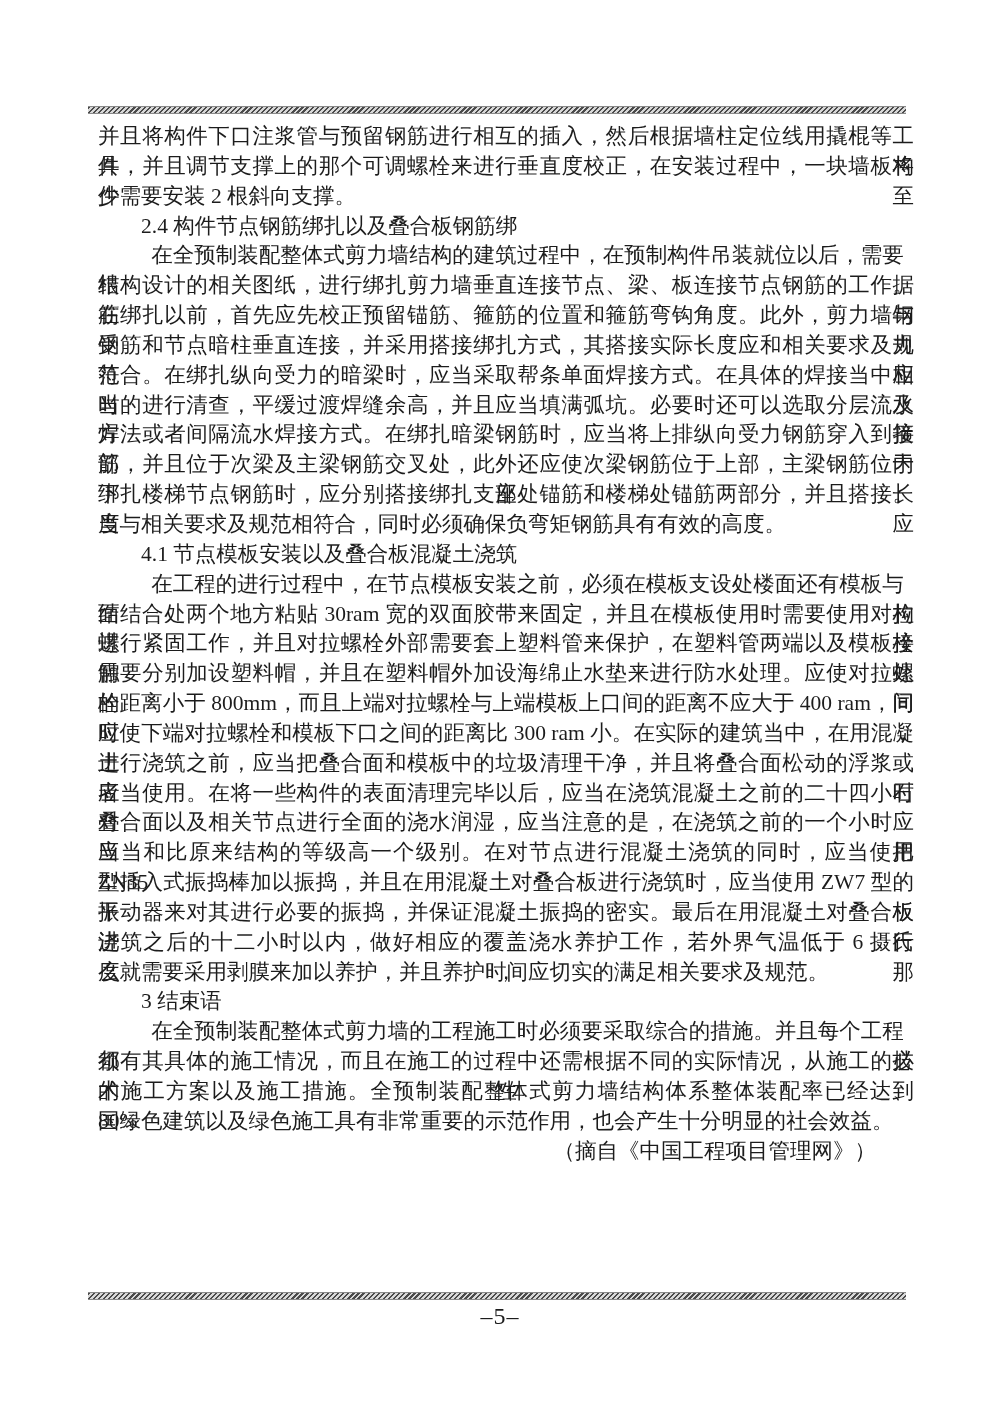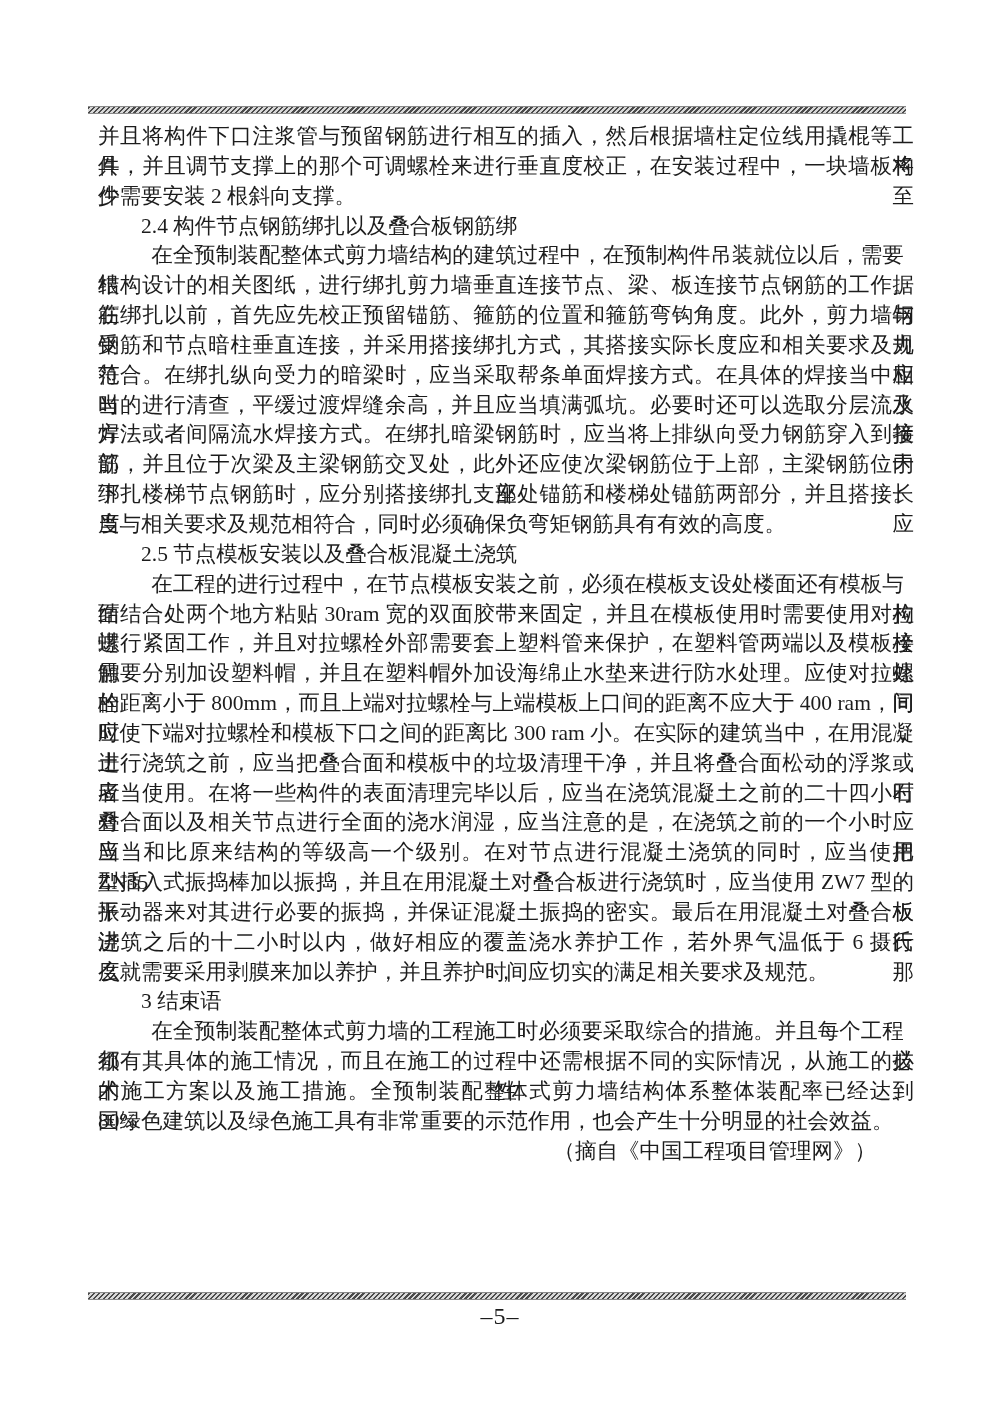--- a/index.html
+++ b/index.html
@@ -75,21 +75,21 @@
       <div class="ln just ind">在全预制装配整体式剪力墙结构的建筑过程中，在预制构件吊装就位以后，需要根据</div>
       <div class="ln just">结构设计的相关图纸，进行绑扎剪力墙垂直连接节点、梁、板连接节点钢筋的工作。在钢</div>
       <div class="ln just">筋绑扎以前，首先应先校正预留锚筋、箍筋的位置和箍筋弯钩角度。此外，剪力墙与受力</div>
       <div class="ln just">钢筋和节点暗柱垂直连接，并采用搭接绑扎方式，其搭接实际长度应和相关要求及规范相</div>
       <div class="ln just">符合。在绑扎纵向受力的暗梁时，应当采取帮条单面焊接方式。在具体的焊接当中应当及</div>
       <div class="ln just">时的进行清查，平缓过渡焊缝余高，并且应当填满弧坑。必要时还可以选取分层流水焊接</div>
       <div class="ln just">方法或者间隔流水焊接方式。在绑扎暗梁钢筋时，应当将上排纵向受力钢筋穿入到箍筋内</div>
       <div class="ln just">部，并且位于次梁及主梁钢筋交叉处，此外还应使次梁钢筋位于上部，主梁钢筋位于下部。</div>
       <div class="ln just">绑扎楼梯节点钢筋时，应分别搭接绑扎支座处锚筋和楼梯处锚筋两部分，并且搭接长度应</div>
       <div class="ln">当与相关要求及规范相符合，同时必须确保负弯矩钢筋具有有效的高度。</div>
-      <div class="ln ind">2.5 节点模板安装以及叠合板混凝土浇筑</div>
+      <div class="ln ind">4.1 节点模板安装以及叠合板混凝土浇筑</div>
       <div class="ln just ind">在工程的进行过程中，在节点模板安装之前，必须在模板支设处楼面还有模板与结构</div>
       <div class="ln just">面结合处两个地方粘贴 30ram 宽的双面胶带来固定，并且在模板使用时需要使用对拉螺栓</div>
       <div class="ln just">进行紧固工作，并且对拉螺栓外部需要套上塑料管来保护，在塑料管两端以及模板接触处</div>
       <div class="ln just">需要分别加设塑料帽，并且在塑料帽外加设海绵止水垫来进行防水处理。应使对拉螺栓间</div>
       <div class="ln just">的距离小于 800mm，而且上端对拉螺栓与上端模板上口间的距离不应大于 400 ram，同时，</div>
       <div class="ln just">应使下端对拉螺栓和模板下口之间的距离比 300 ram 小。在实际的建筑当中，在用混凝土</div>
       <div class="ln just">进行浇筑之前，应当把叠合面和模板中的垃圾清理干净，并且将叠合面松动的浮浆或者石</div>
       <div class="ln just">应当使用。在将一些构件的表面清理完毕以后，应当在浇筑混凝土之前的二十四小时对</div>
       <div class="ln just">叠合面以及相关节点进行全面的浇水润湿，应当注意的是，在浇筑之前的一个小时应当把</div>
       <div class="ln just">应当和比原来结构的等级高一个级别。在对节点进行混凝土浇筑的同时，应当使用 ZN35</div>

